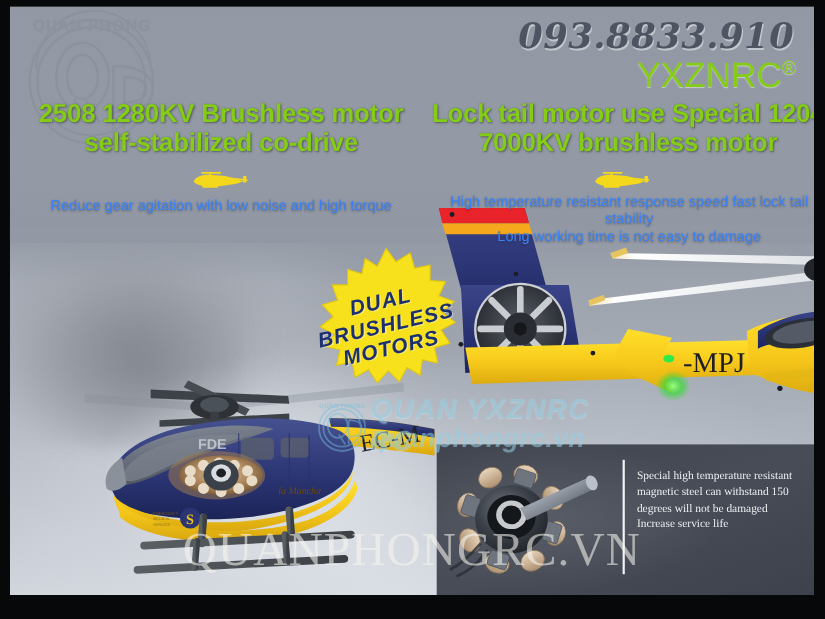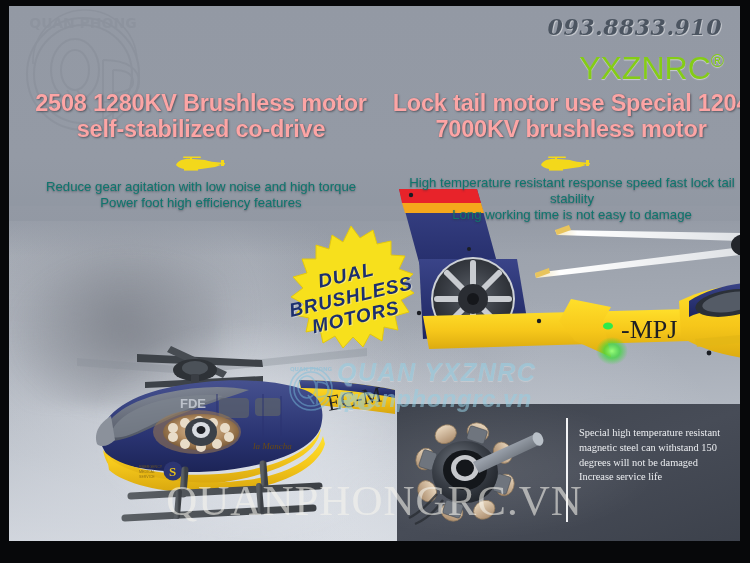--- a/index.html
+++ b/index.html
@@ -67,56 +67,56 @@
     position:absolute; left:8px; top:2px; width:140px; height:135px;
     opacity:.30;
   }
   .qp-wm svg{ display:block; }
 
   
   .phone{
     position:absolute; right:18px; top:8px;
     font-family:"DejaVu Serif", serif;
     font-style:italic; font-weight:700;
-    font-size:22px; letter-spacing:.5px;
+    font-size:32px; letter-spacing:.5px;
     color:#4c5561;
     text-shadow:1px 1px 0 rgba(255,255,255,.45);
   }
   .brand{
     position:absolute; right:16px; top:44px;
     font-family:"Liberation Sans", sans-serif;
     font-size:32px; font-weight:400; color:#84cc16;
     letter-spacing:0px;
     text-shadow:0 1px 1px rgba(255,255,255,.5);
   }
   .brand sup{ font-size:18px; vertical-align:super; }
 
   
   .headline{
     position:absolute;
-    color:#fca5a5;
+    color:#84cc16;
     font-weight:700;
     font-size:23.5px;
     line-height:1.12;
     text-align:center;
     letter-spacing:-0.2px;
     text-shadow:1px 1px 2px rgba(40,44,52,.55), 0 0 1px rgba(40,44,52,.35);
   }
   #headLeft{ left:6px;  top:84px; width:372px; }
   #headRight{ left:378px; top:84px; width:368px; }
 
   .heliDiv{
     position:absolute; width:56px; height:22px;
   }
   #heliL{ left:162px; top:148px; }
   #heliR{ left:527px; top:148px; }
 
   .sub{
     position:absolute;
-    color:#0f766e;
+    color:#3b82f6;
     font-size:13.2px;
     line-height:1.22;
     text-align:center;
     text-shadow:0 1px 2px rgba(45,50,58,.55);
   }
   #subLeft{ left:4px; top:173px; width:376px; }
   #subRight{ left:378px; top:169px; width:370px; }
 
   
   #heliRight{ position:absolute; left:380px; top:175px; width:372px; height:215px; }
@@ -535,21 +535,20 @@
           <path d="M50 6 L53 6 L53 12 L50 12 Z"></path>
           <rect x="12" y="2.4" width="18" height="1.6" rx="0.8"></rect>
           <rect x="19" y="3.6" width="2" height="2.4"></rect>
           <path d="M13 15 L27 15 L27 16.6 L13 16.6 Z"></path>
         </g>
       </svg>
     </div>
 
     <div class="sub noselect" id="subLeft">
       <div>Reduce gear agitation with low noise and high torque</div>
-      <div>Power foot high efficiency features</div>
     </div>
     <div class="sub noselect" id="subRight">
       <div>High temperature resistant response speed fast lock tail stability</div>
       <div>Long working time is not easy to damage</div>
     </div>
 
     <div style="position:absolute;left:318px;top:380px;transform:rotate(-10deg);
                 font-family:'Liberation Serif',serif;font-size:22px;color:#1f2127;font-weight:400;">EC-M</div>
 
     <div id="centerWM" class="noselect">

